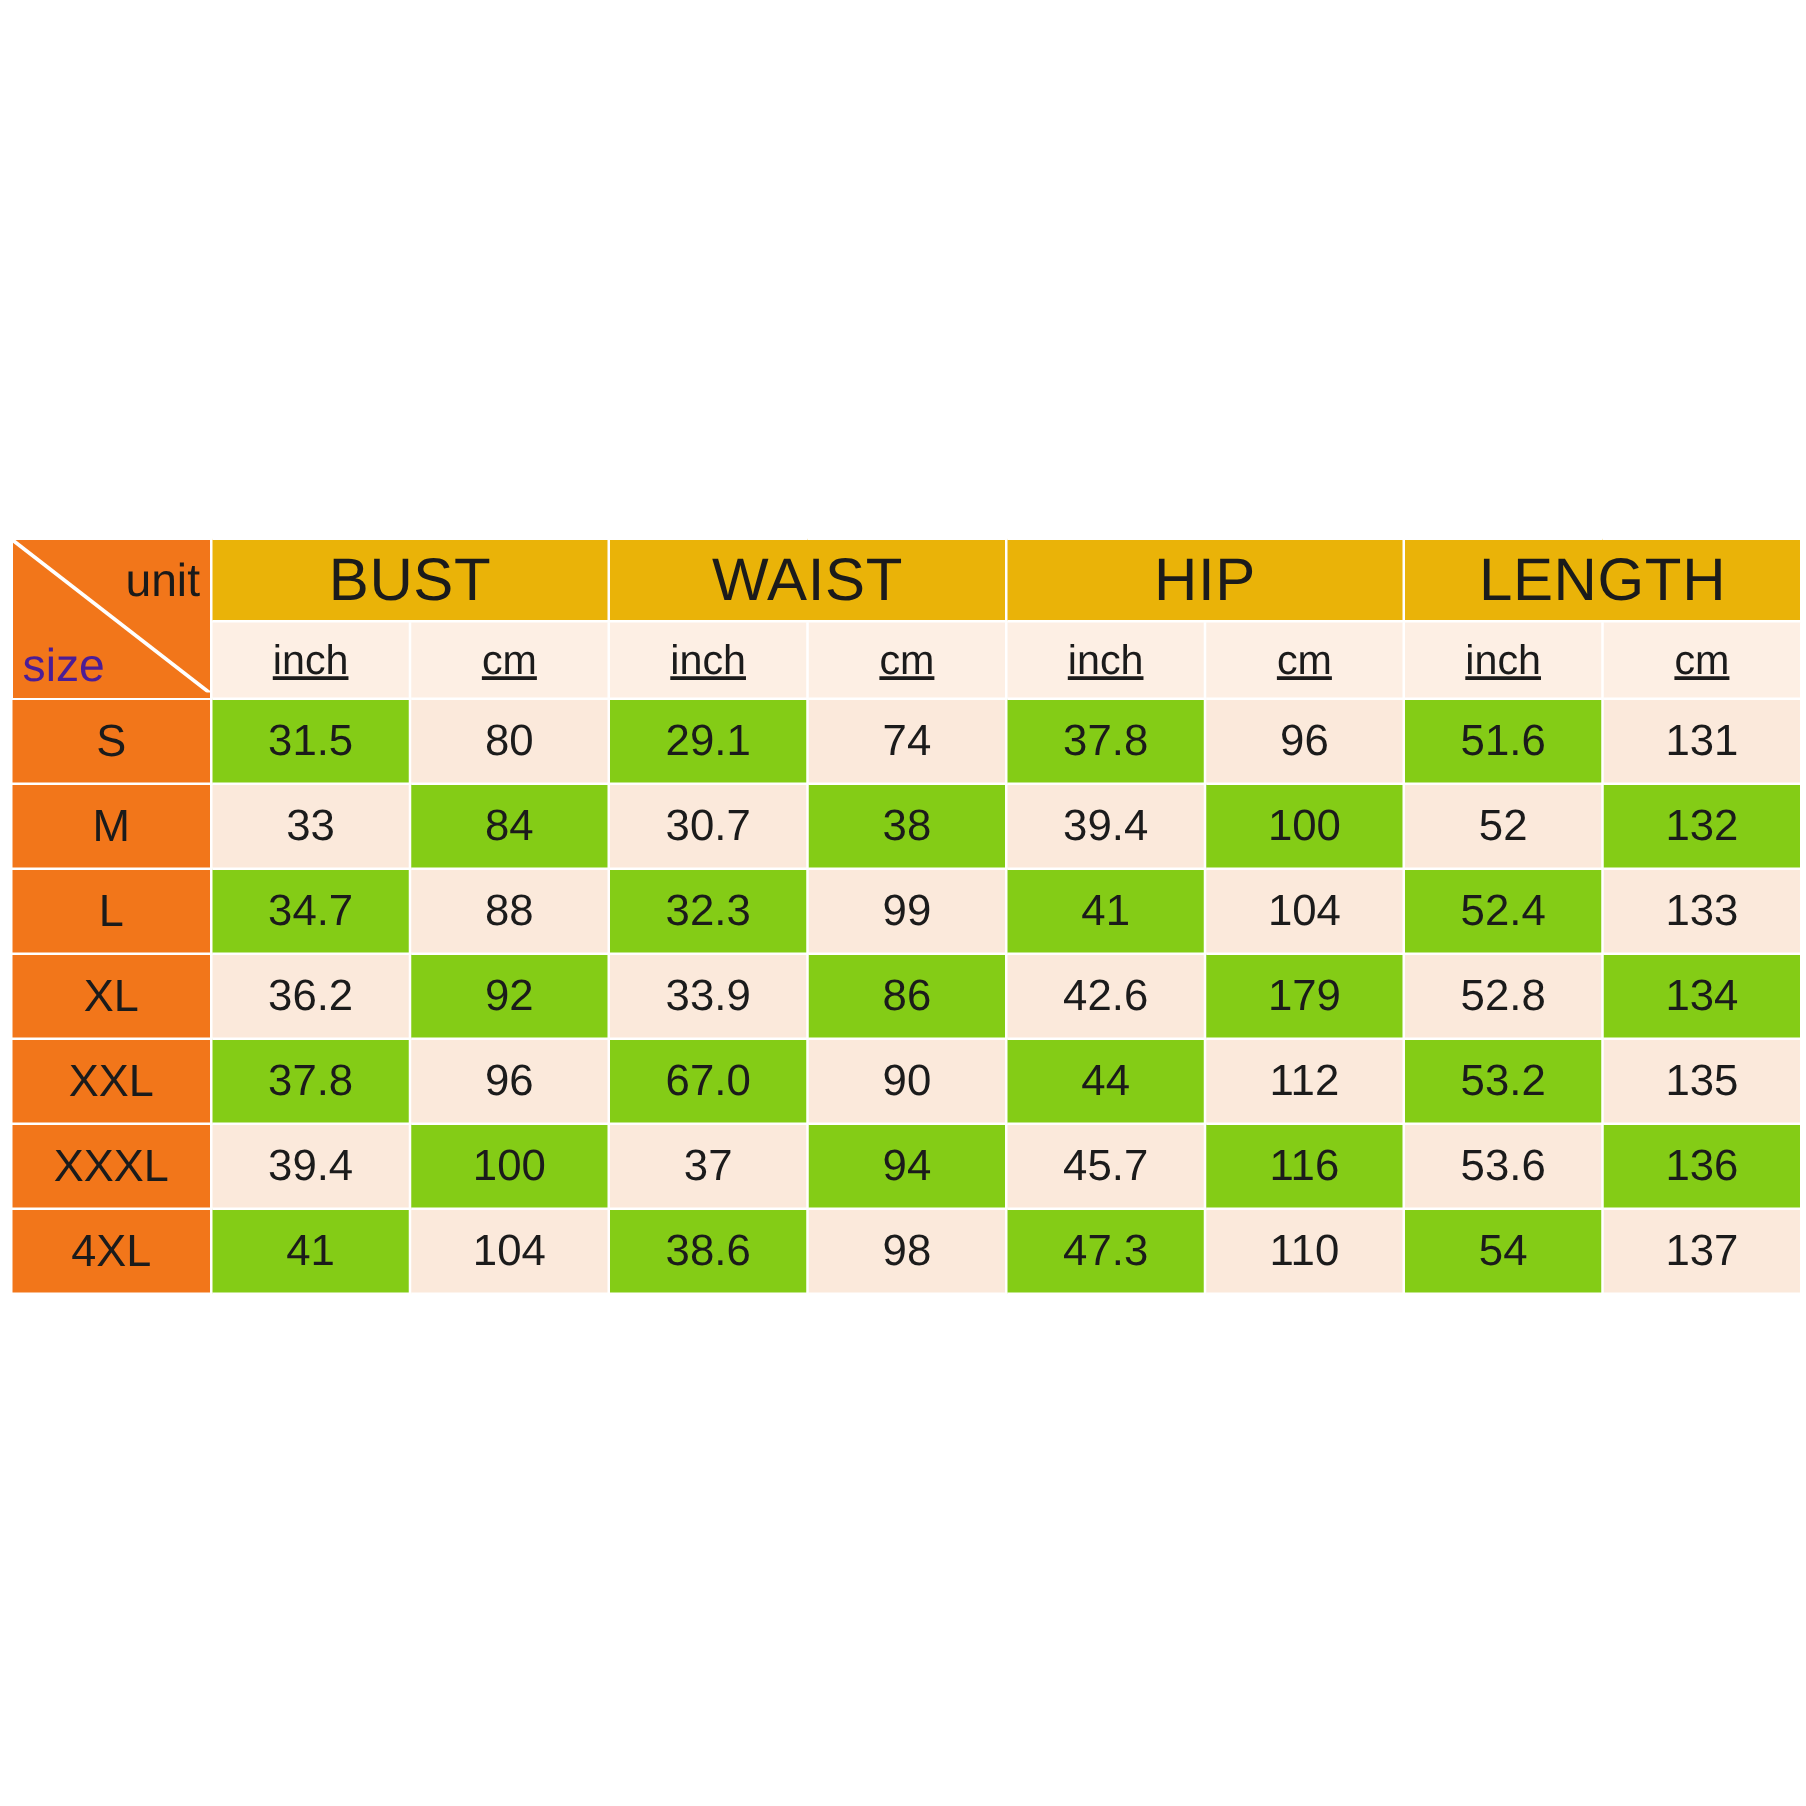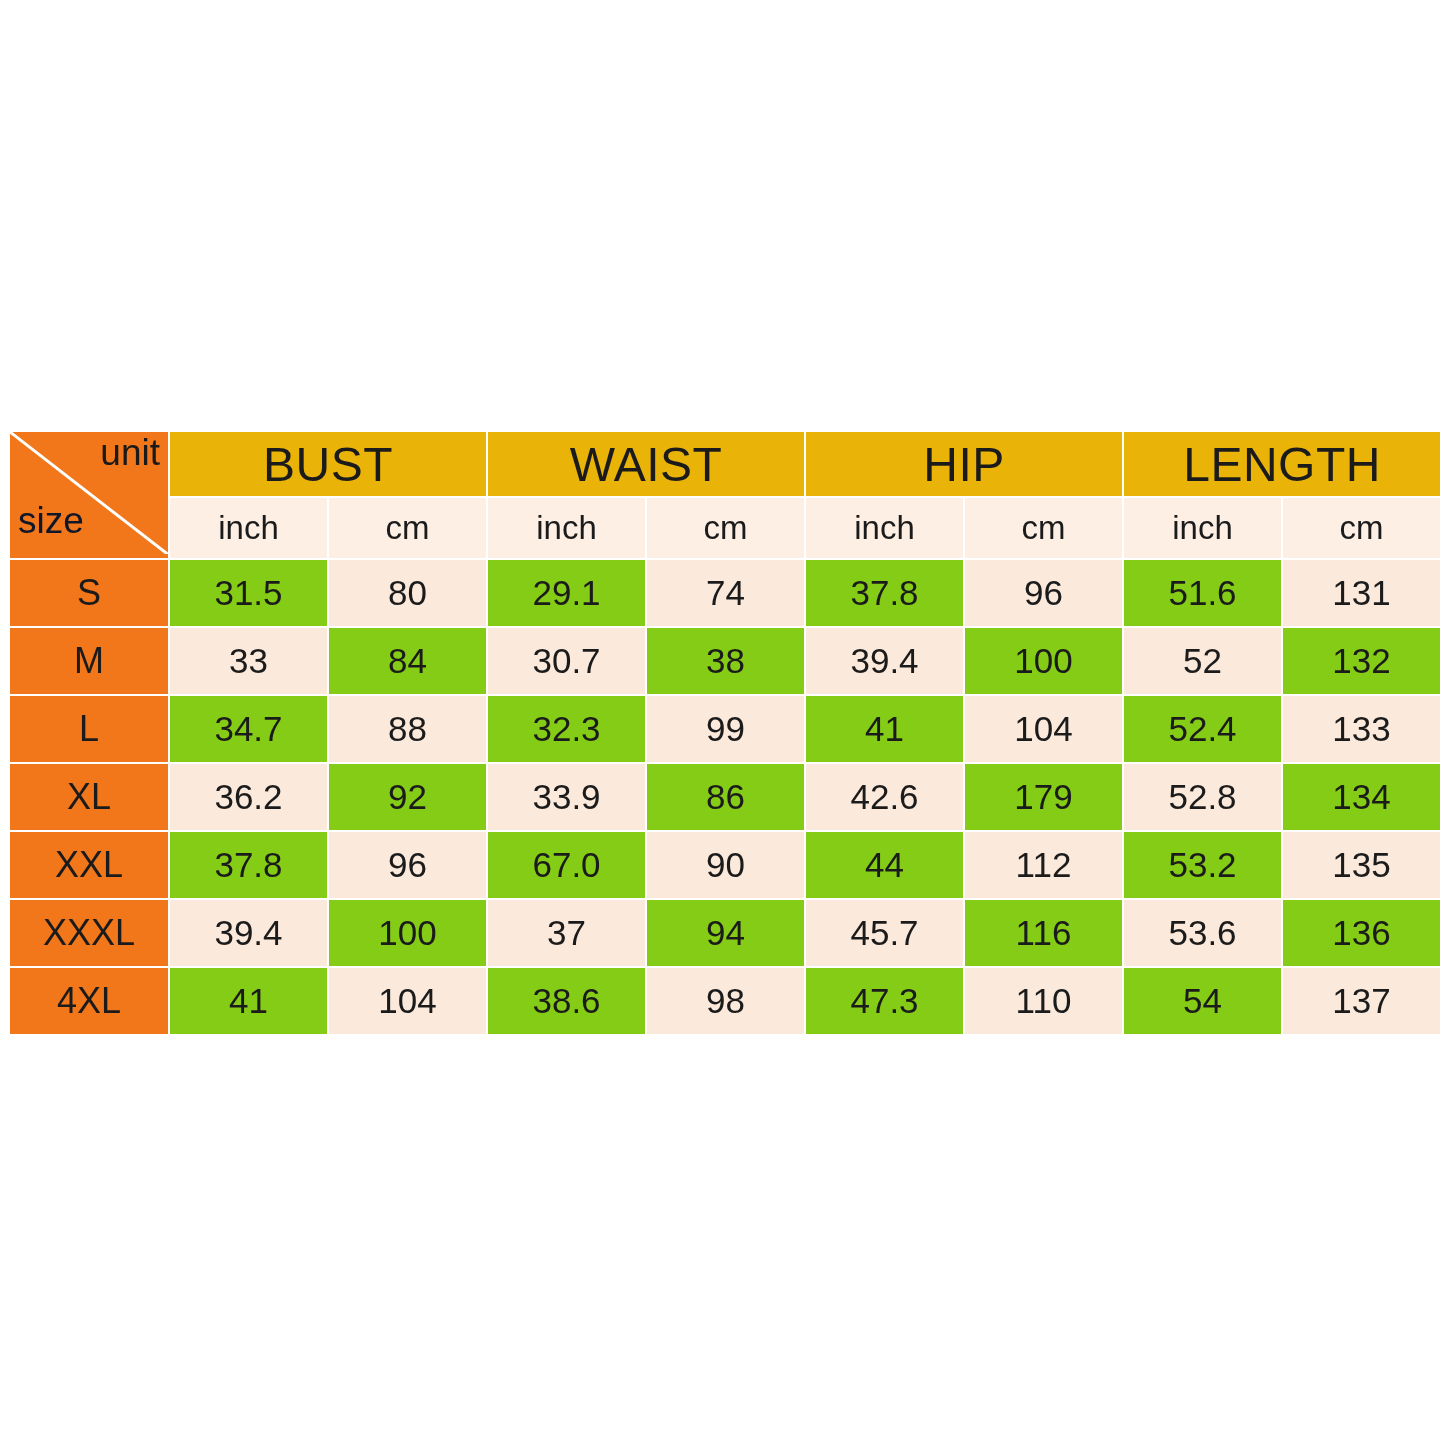--- a/index.html
+++ b/index.html
@@ -50,20 +50,21 @@
     font-size: 48px;
     height: 64px;
     letter-spacing: 0.5px;
   }
 
   
   .hdr-unit {
     background: #fdefe4;
     font-size: 33px;
     height: 60px;
+    text-decoration: underline;
   }
 
   
   .size-cell {
     background: #f2761a;
     font-size: 36px;
     height: 66px;
     color: #1a1a1a;
   }
 
@@ -78,30 +79,30 @@
     height: 124px;
     padding: 0;
   }
   .corner .diag {
     position: absolute;
     inset: 0;
   }
   .corner .unit-lbl {
     position: absolute;
     right: 8px;
-    top: 0;
+    top: 12px;
     font-size: 37px;
     color: #1a1a1a;
   }
   .corner .size-lbl {
     position: absolute;
     left: 8px;
-    bottom: 16px;
+    bottom: 4px;
     font-size: 37px;
-    color: #0f172a;
+    color: #4c1d95;
   }
 </style>
 </head>
 <body>
 
 <div class="chart-wrap">
   <table class="size-chart">
     <colgroup>
       <col class="c-size">
       <col class="c-val">

